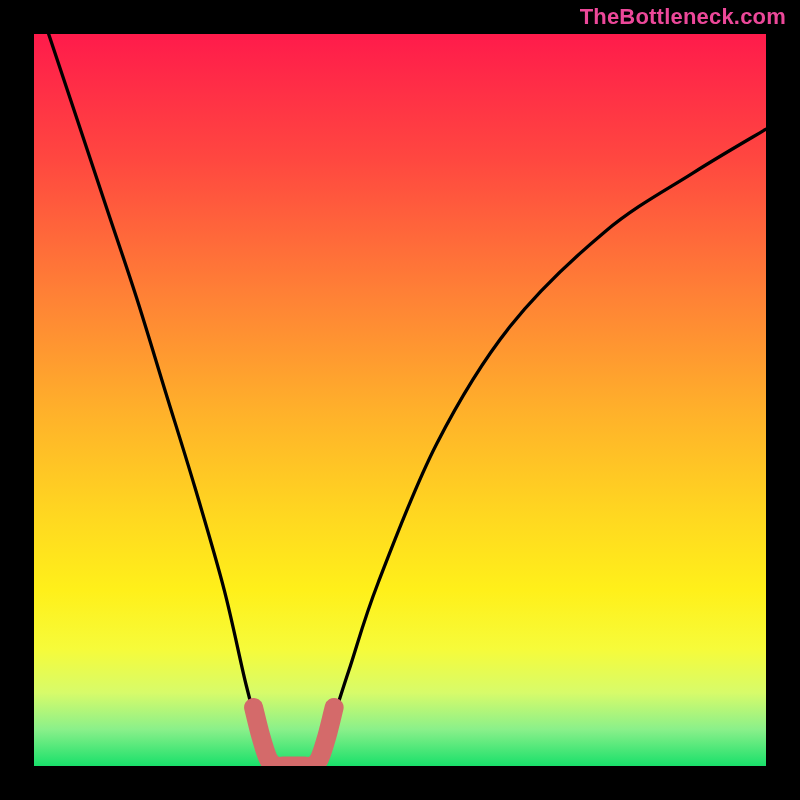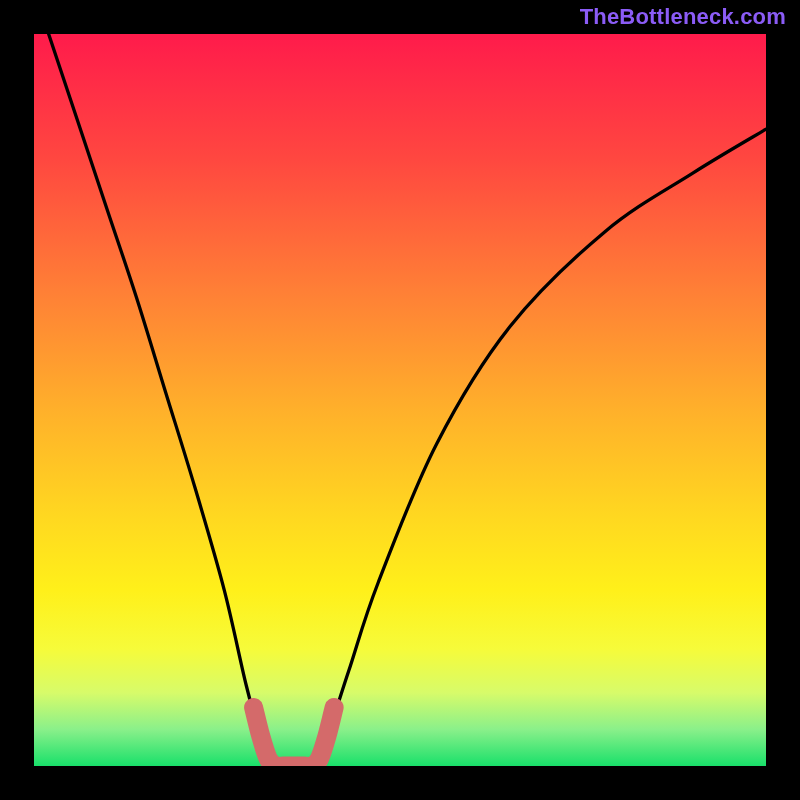--- a/index.html
+++ b/index.html
@@ -15,21 +15,21 @@
     background: #000000;
     position: relative;
   }
   .watermark {
     position: absolute;
     top: 4px;
     right: 14px;
     font-family: Arial, Helvetica, sans-serif;
     font-size: 22px;
     font-weight: 600;
-    color: #8b5cf6;
+    color: #ec4899;
     letter-spacing: 0.2px;
   }
   .plot {
     position: absolute;
     left: 34px;
     top: 34px;
     width: 732px;
     height: 732px;
   }
   .plot svg {

